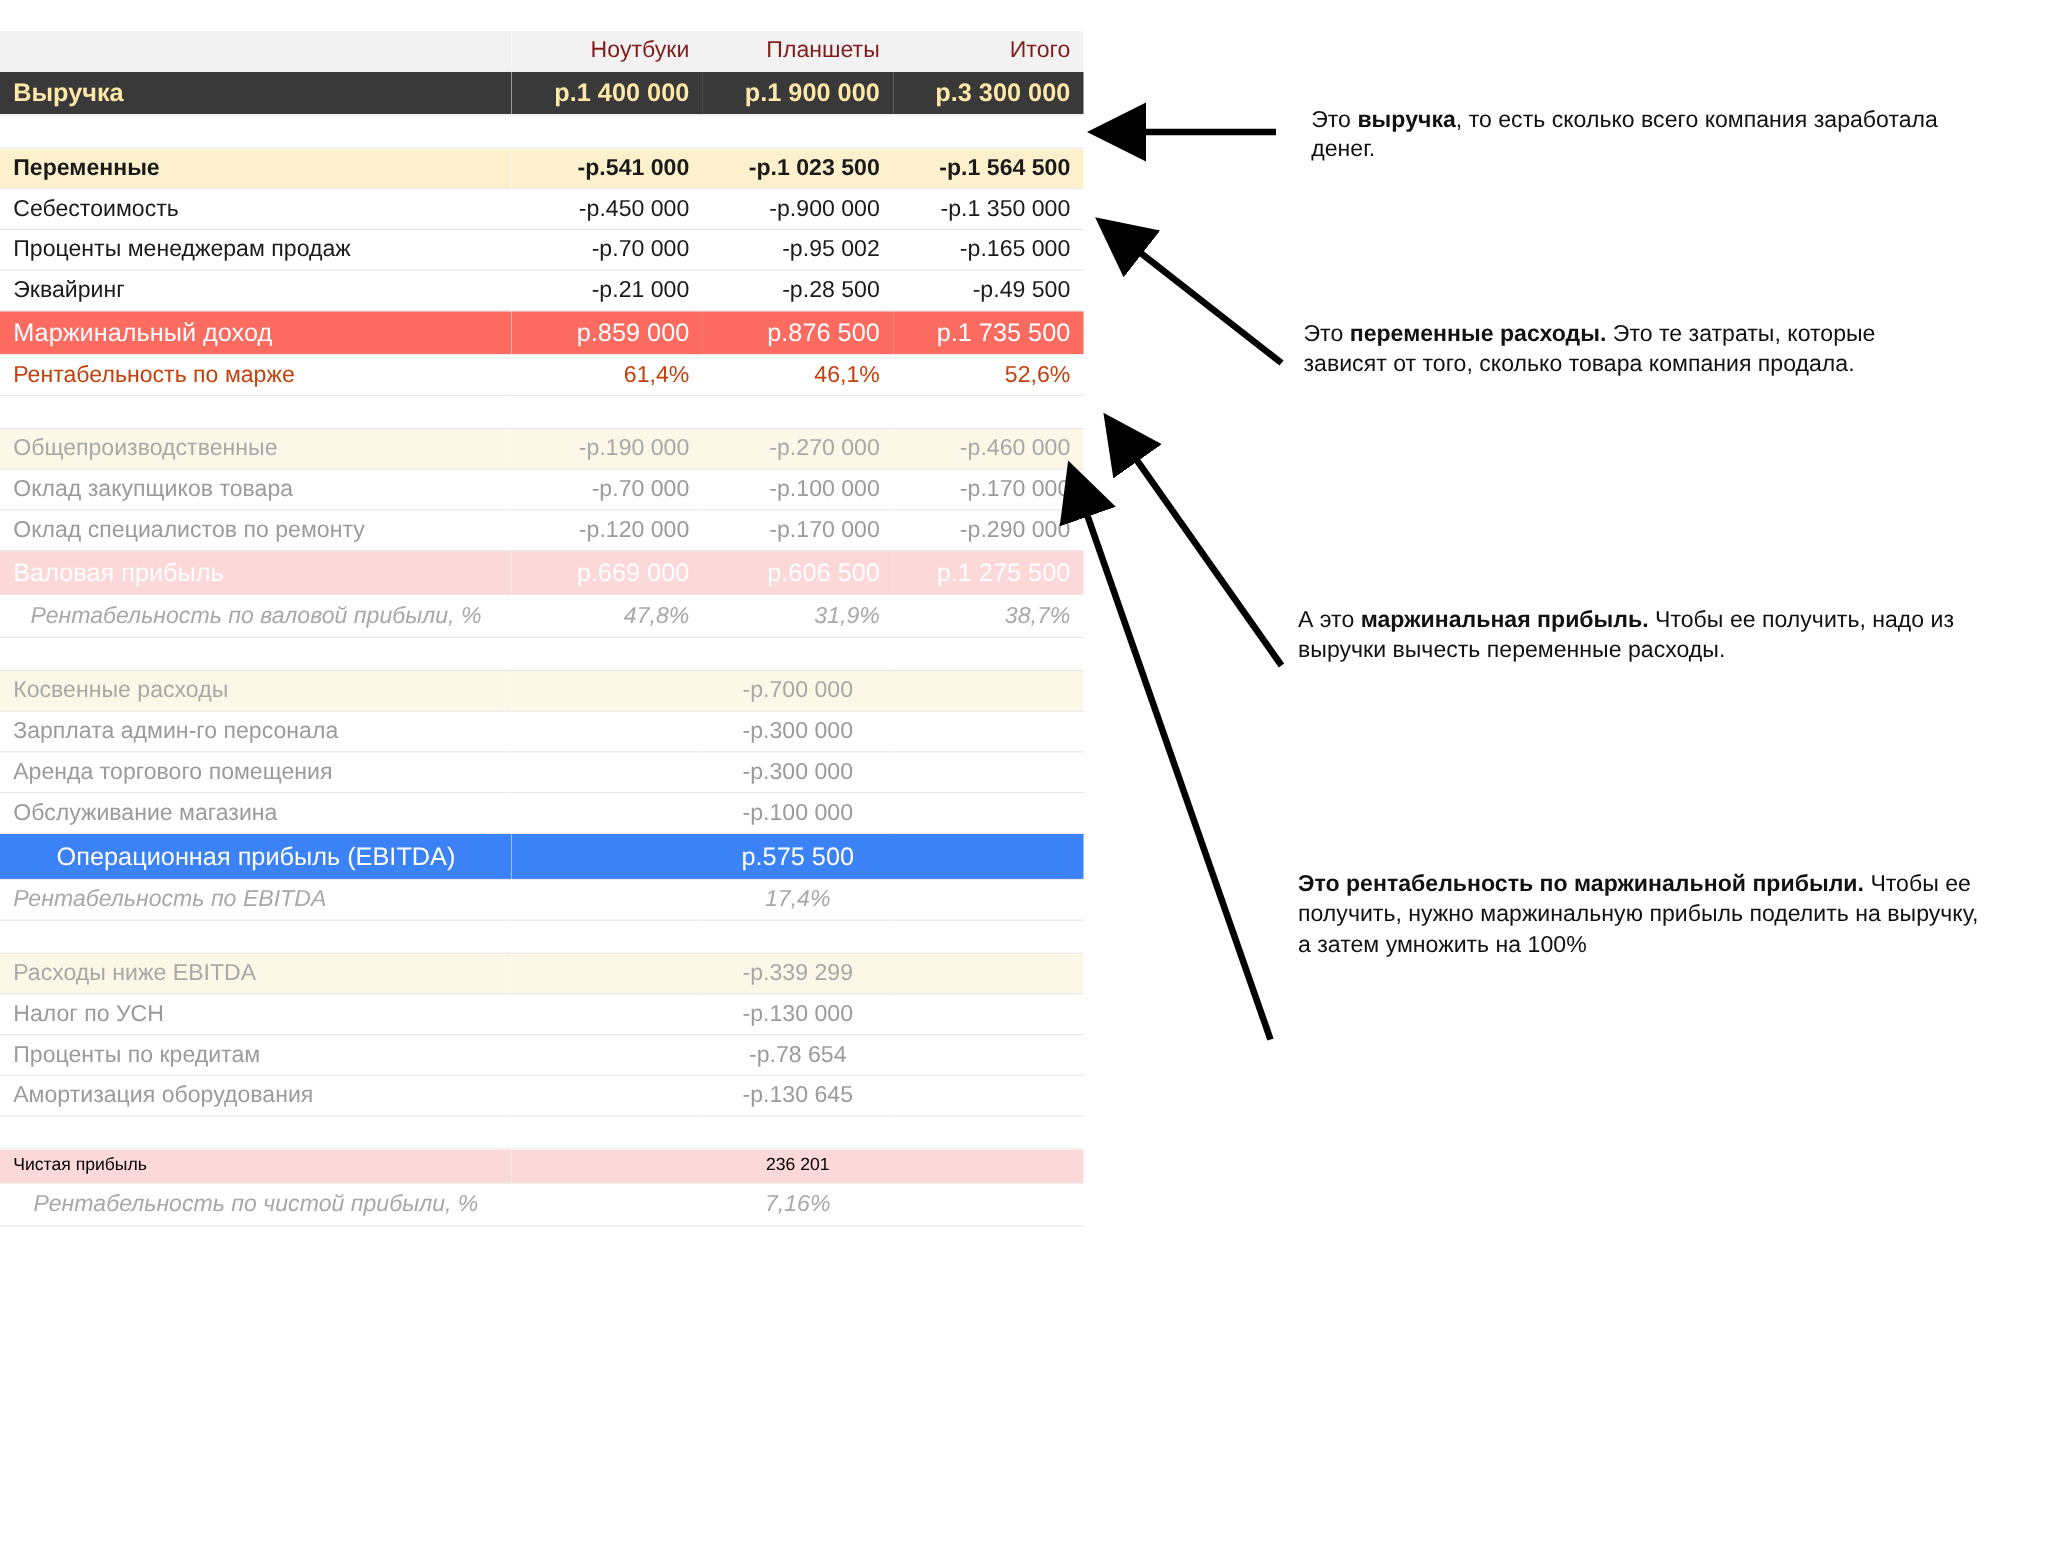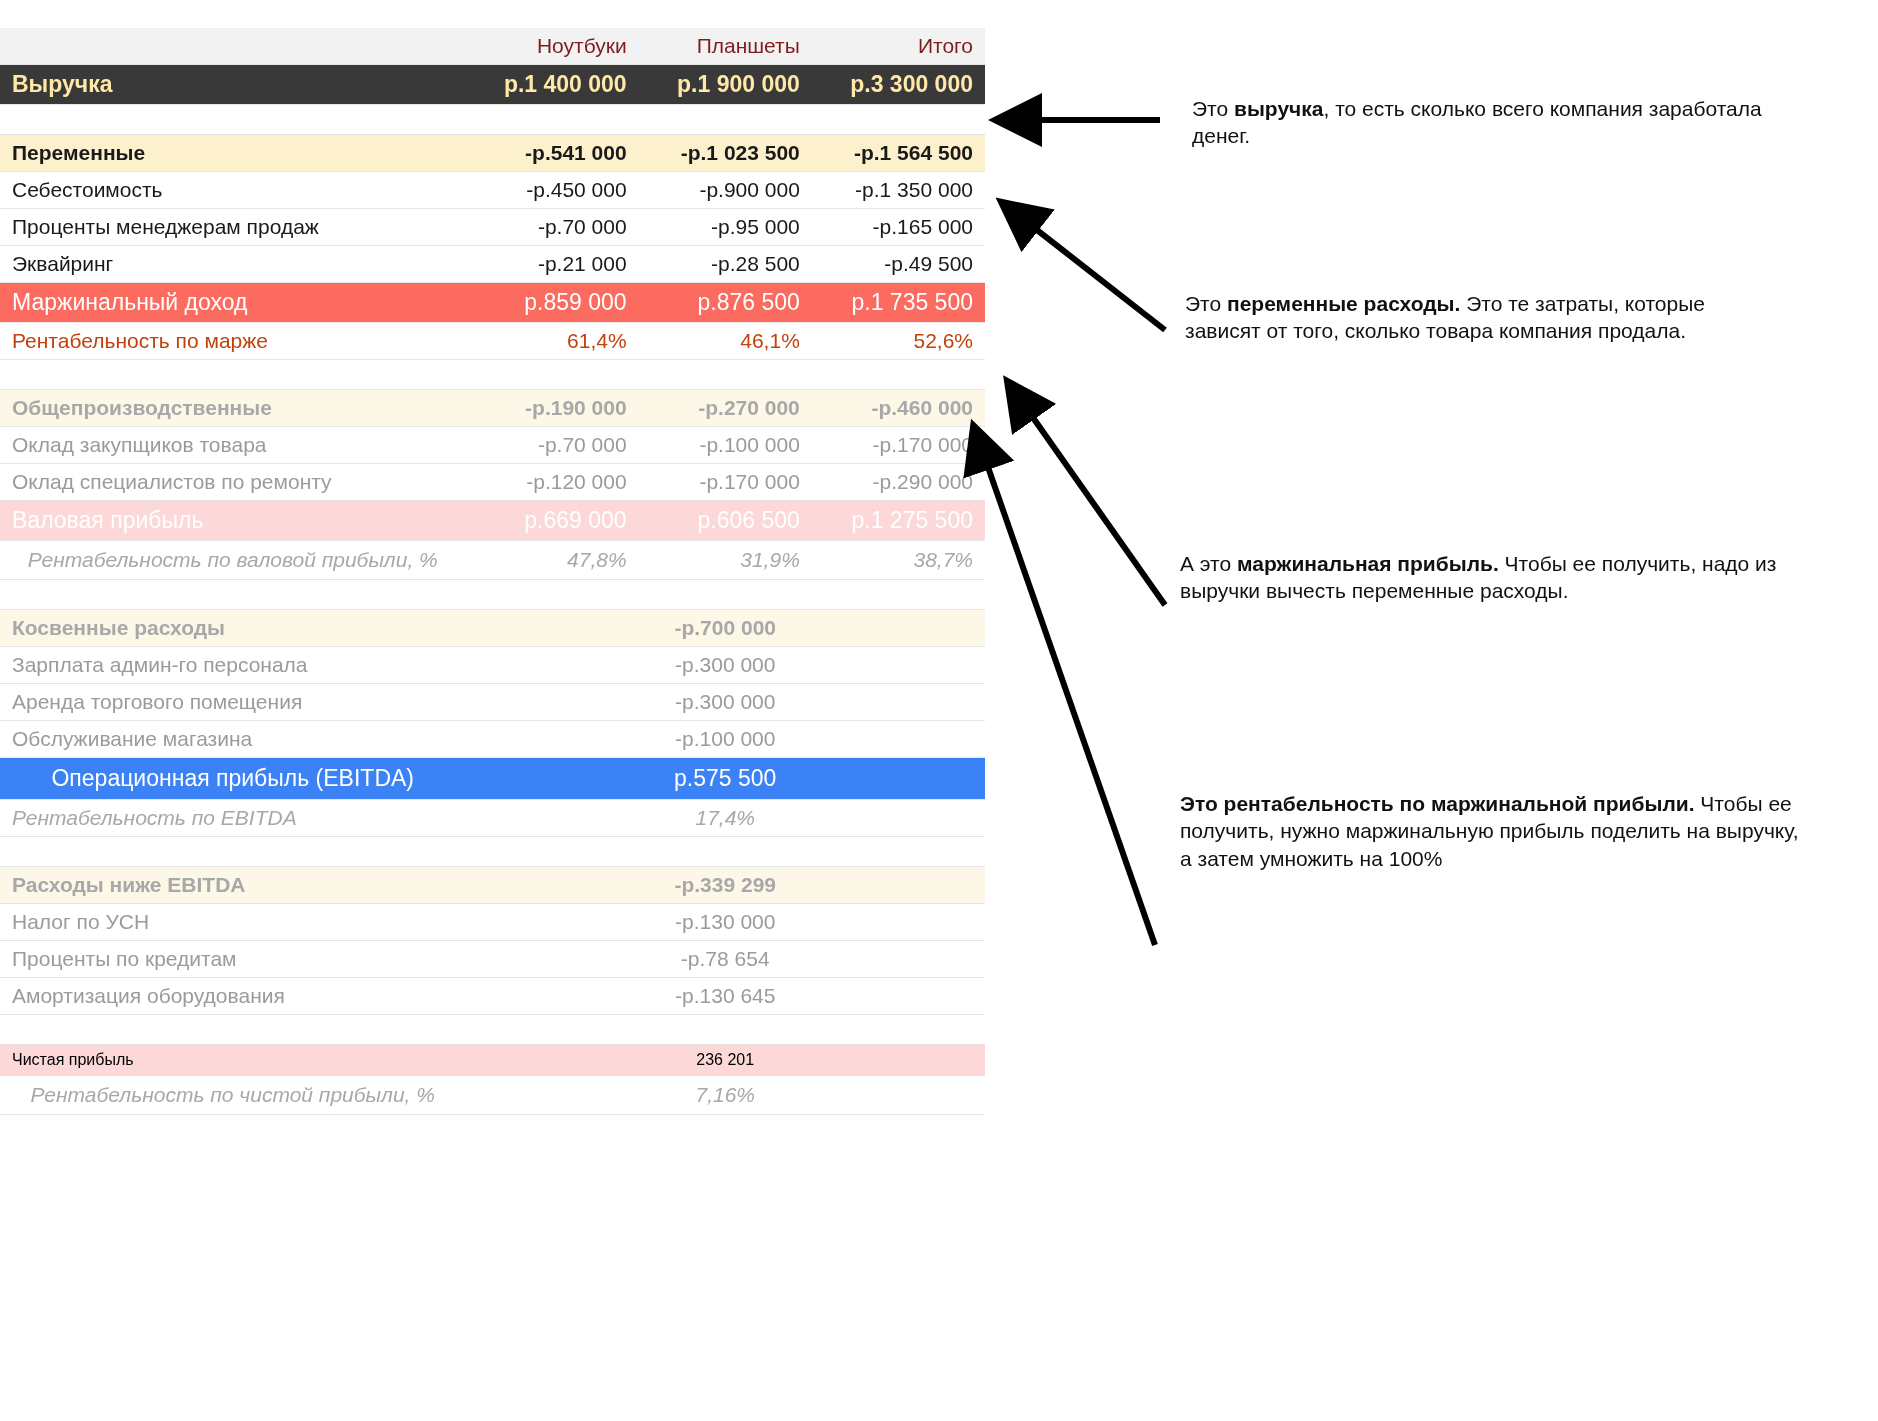--- a/index.html
+++ b/index.html
@@ -105,21 +105,21 @@
   }
   tr.ratio-muted td {
     background: #ffffff;
     font-style: italic;
     color: #a8a8a8;
   }
 
   
   tr.group-muted td {
     background: #fdf7e7;
-    font-weight: bold;
+    font-weight: normal;
     color: #a8a8a8;
   }
 
   
   tr.gross td {
     background: #fcd8d8;
     color: #ffffff;
     font-size: 23px;
     border-bottom: 1px solid #fcd8d8;
     padding-top: 8px;
@@ -209,21 +209,21 @@
       </tr>
       <tr class="detail">
         <td class="lbl">Себестоимость</td>
         <td class="num">-р.450 000</td>
         <td class="num">-р.900 000</td>
         <td class="num">-р.1 350 000</td>
       </tr>
       <tr class="detail">
         <td class="lbl">Проценты менеджерам продаж</td>
         <td class="num">-р.70 000</td>
-        <td class="num">-р.95 000</td>
+        <td class="num">-р.95 002</td>
         <td class="num">-р.165 000</td>
       </tr>
       <tr class="detail">
         <td class="lbl">Эквайринг</td>
         <td class="num">-р.21 000</td>
         <td class="num">-р.28 500</td>
         <td class="num">-р.49 500</td>
       </tr>
       <tr class="margin">
         <td class="lbl">Маржинальный доход</td>

